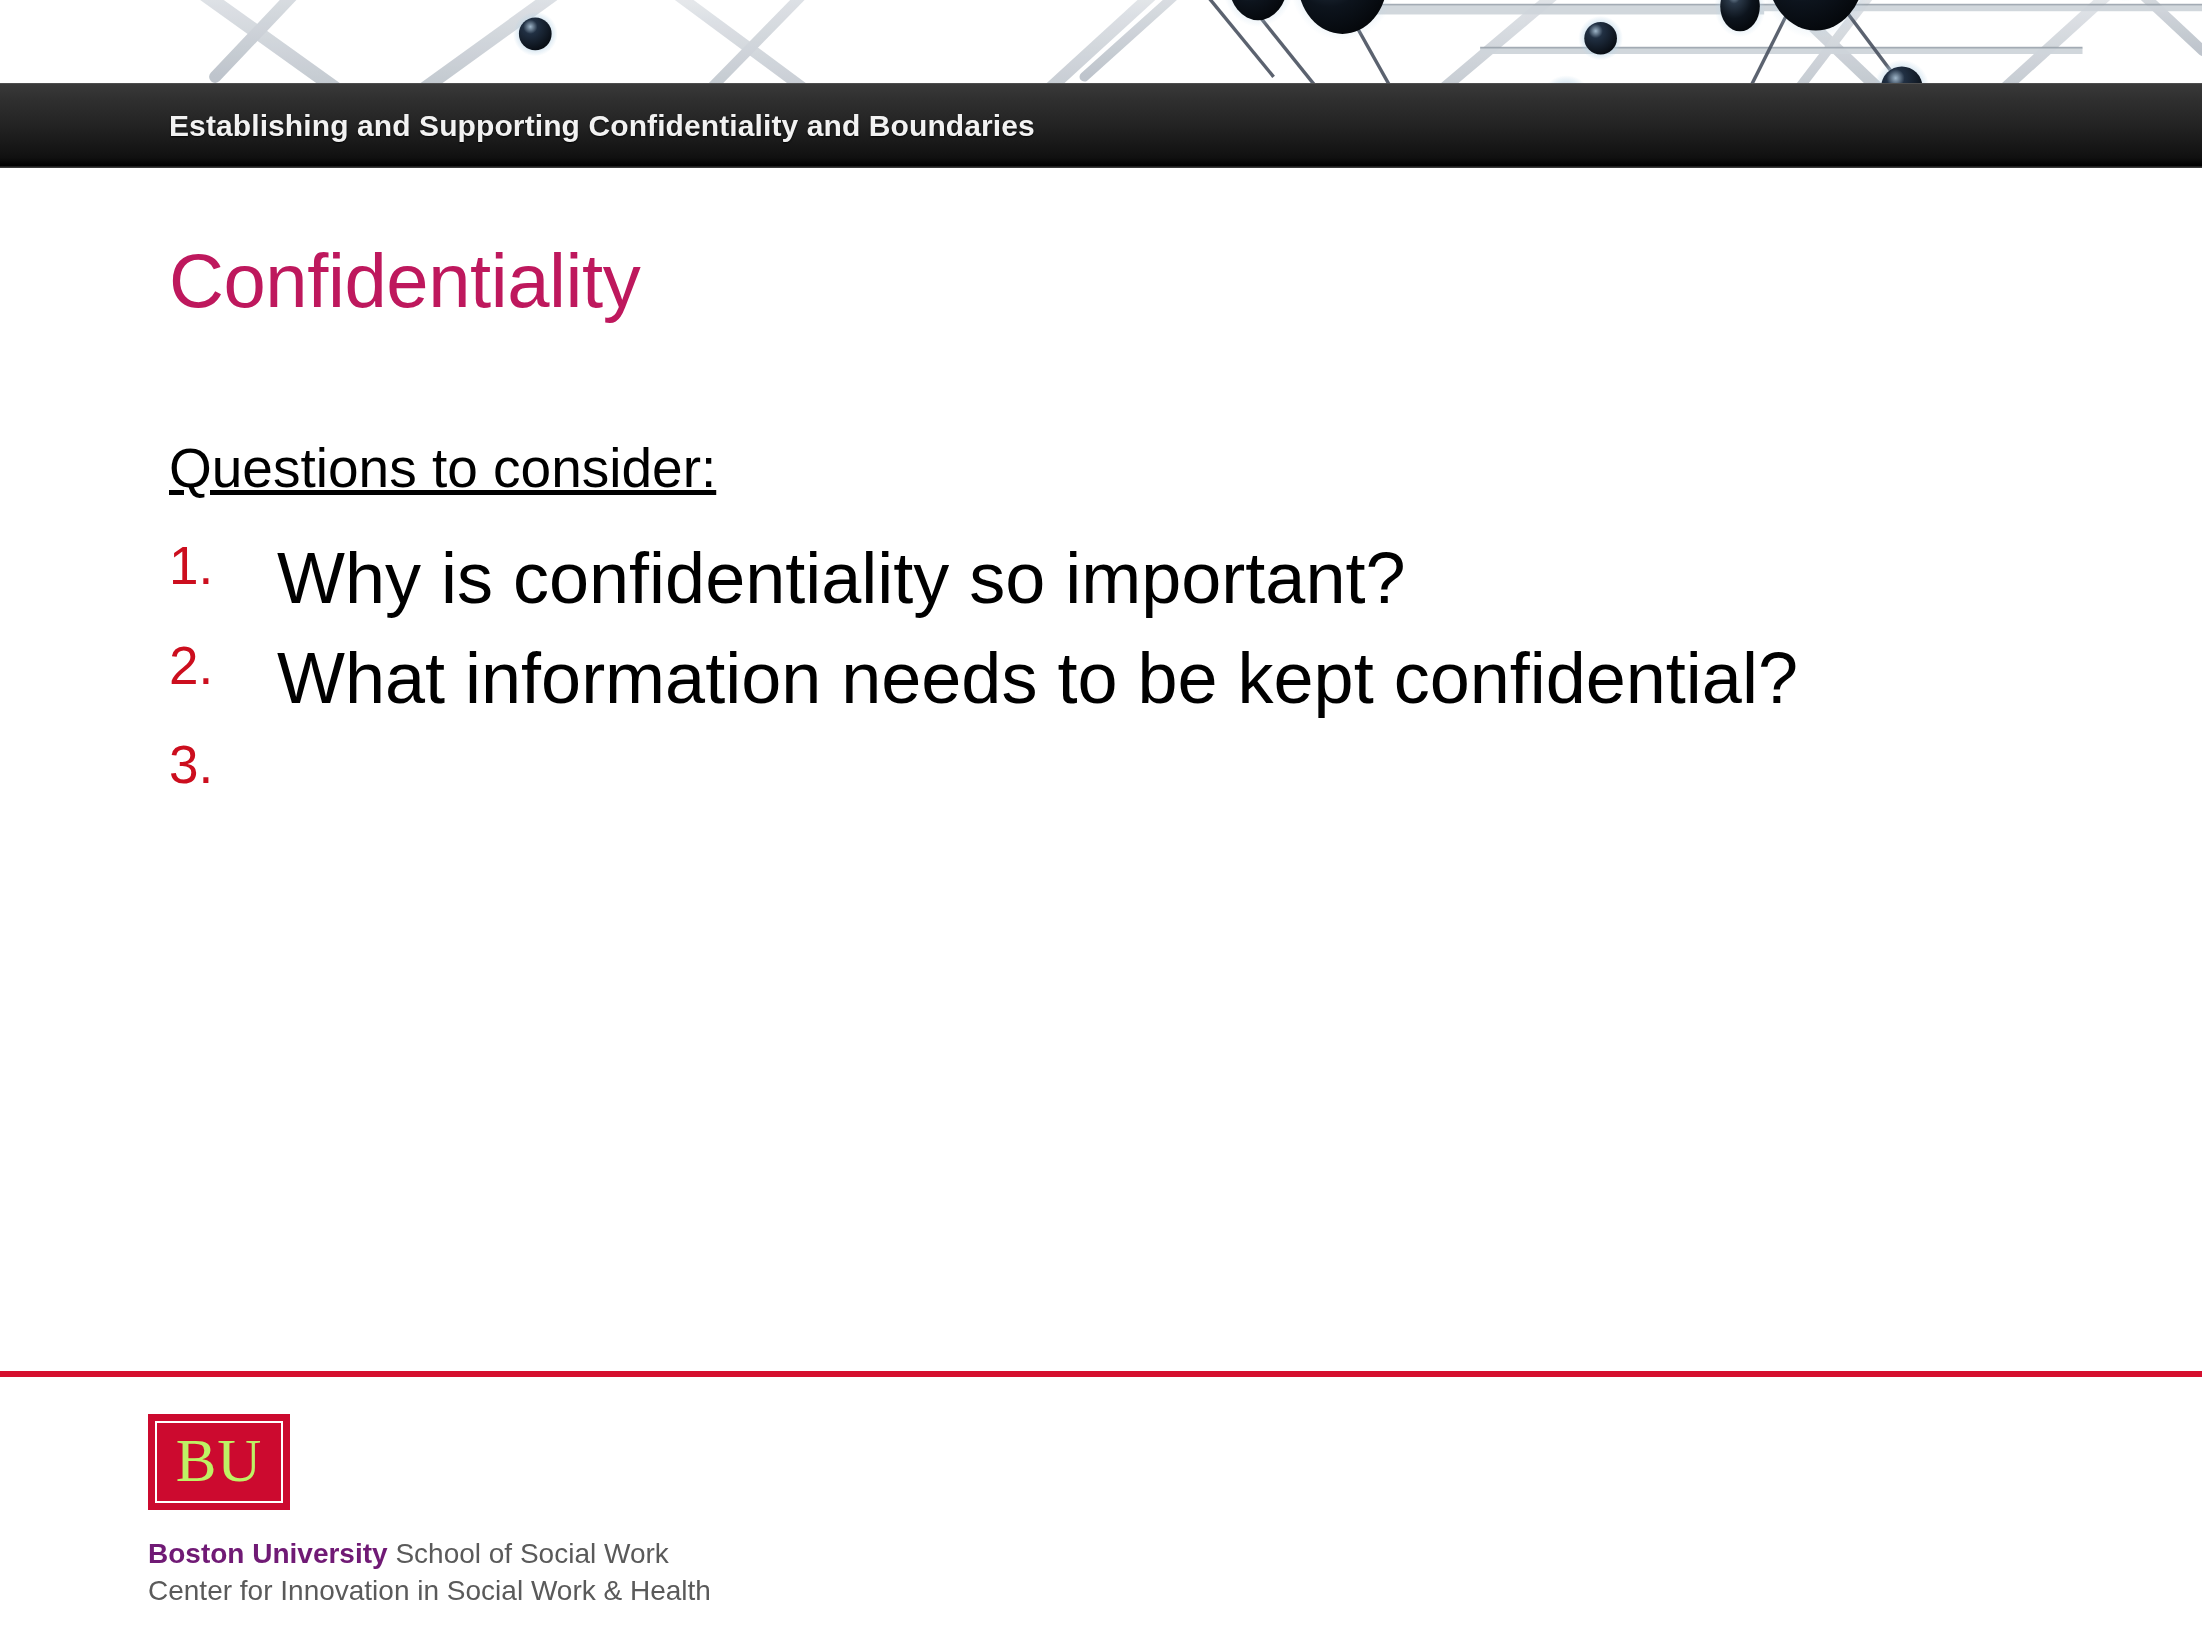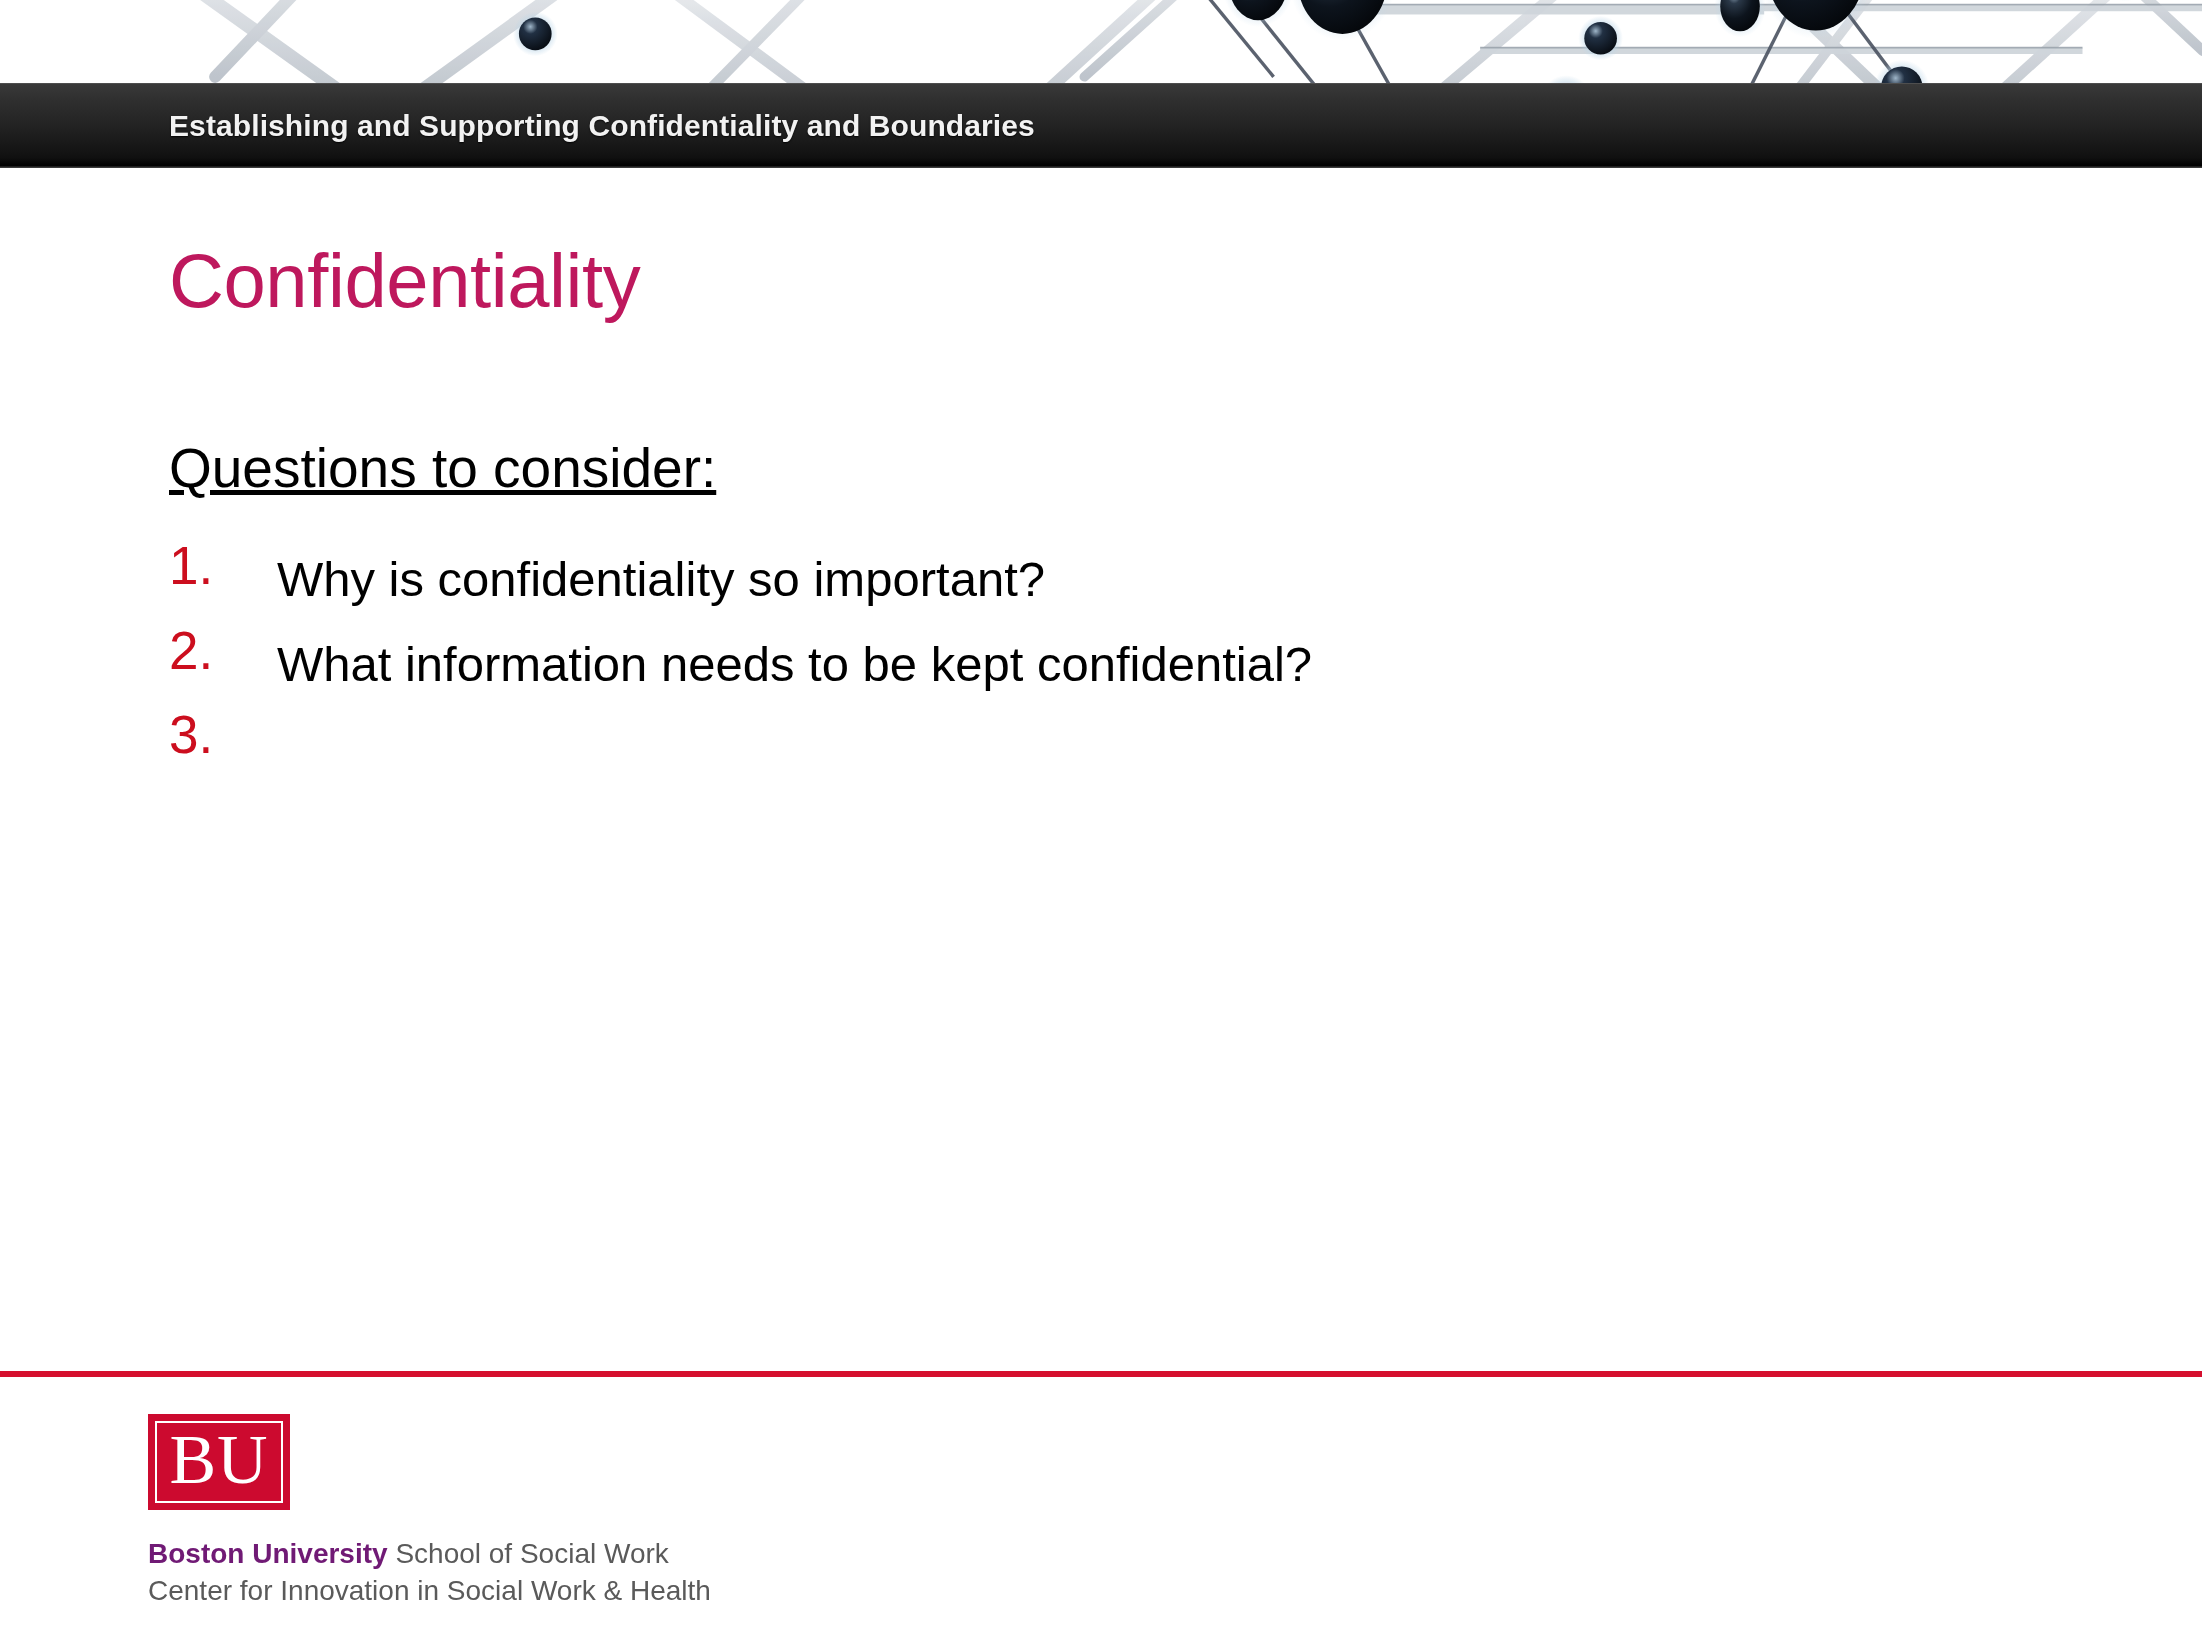--- a/index.html
+++ b/index.html
@@ -110,25 +110,24 @@
   .q-num {
     color: #cc0e1e;
     font-size: 53px;
     line-height: 1.33;
     width: 108px;
     flex: 0 0 108px;
     text-align: left;
   }
   .q-text {
     color: #000000;
-    font-size: 49px;
+    font-size: 72px;
     line-height: 1.33;
     flex: 1 1 auto;
     max-width: 1575px;
-    margin-top: 16px;
   }
 
   
   .red-rule {
     position: absolute;
     left: 0;
     top: 1371px;
     width: 2203px;
     height: 6px;
     background: #d50f2e;
@@ -152,23 +151,23 @@
   .bu-mark-inner {
     width: 100%;
     height: 100%;
     border: 2.6px solid #ffffff;
     box-sizing: border-box;
     display: flex;
     align-items: center;
     justify-content: center;
   }
   .bu-letters {
-    color: #ffffff;
+    color: #bef264;
     font-family: "Liberation Serif", serif;
-    font-size: 70px;
+    font-size: 61px;
     line-height: 1;
     letter-spacing: 0.9px;
     font-weight: normal;
     transform: translateY(-1.7px);
   }
   .footer-lines {
     margin-top: 26px;
   }
   .footer-line1 {
     font-size: 28px;

